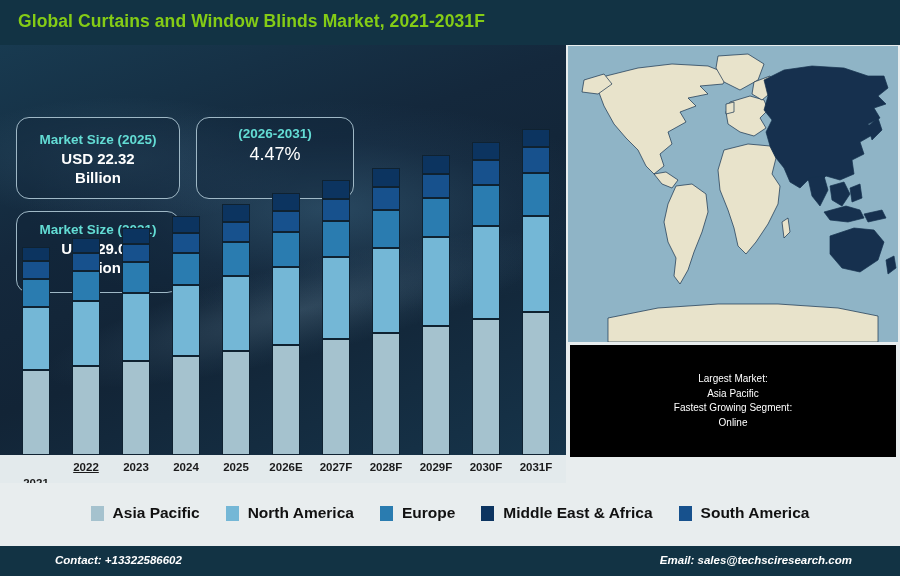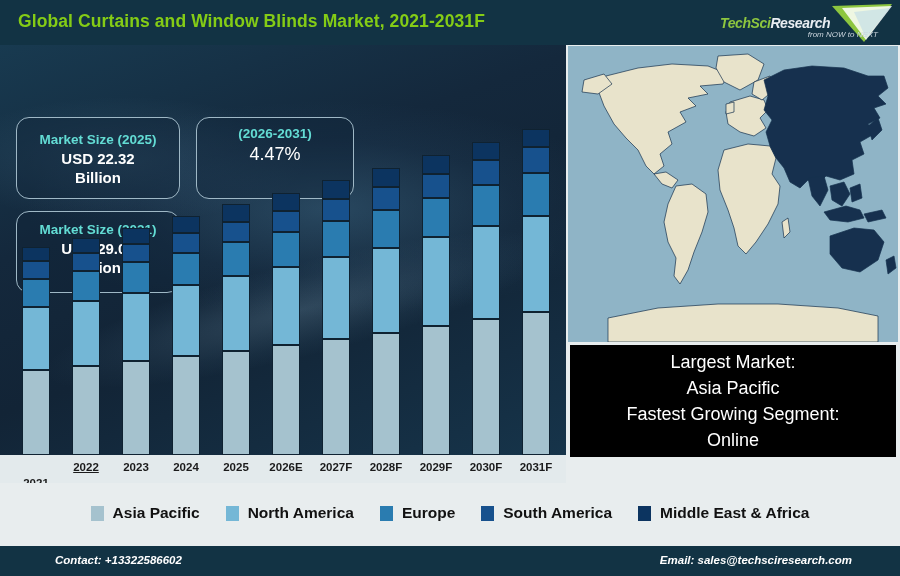--- a/index.html
+++ b/index.html
@@ -87,21 +87,21 @@
     position:absolute;left:568px;top:46px;width:330px;height:296px;
     background:#8fb4c6;overflow:hidden;
   }
   .map-panel svg{display:block;width:100%;height:100%;}
 
   
   .blackbox{
     position:absolute;left:570px;top:345px;width:326px;height:112px;
     background:#000000;color:#ffffff;
     display:flex;flex-direction:column;align-items:center;justify-content:center;
-    font-size:18px;line-height:1.45;text-align:center;
+    font-size:10px;line-height:1.45;text-align:center;
   }
 
   
   .legend{
     position:absolute;left:0;top:483px;width:900px;height:60px;
     background:#e8edee;
     display:flex;align-items:center;justify-content:center;gap:26px;
   }
   .legend-item{display:flex;align-items:center;gap:9px;}
   .legend-sw{width:13px;height:15px;display:inline-block;}
@@ -119,31 +119,20 @@
   .f-contact{left:55px;}
   .f-email{right:48px;}
 </style>
 </head>
 <body>
 
 <div class="frame">
 
   <div class="header">
     <div class="title">Global Curtains and Window Blinds Market, 2021-2031F</div>
-    <div class="logo">
-      <svg width="180" height="42" viewBox="0 0 180 42">
-        <polygon points="118,4 178,2 150,40" fill="#8dc63f"></polygon>
-        <polygon points="128,6 178,4 152,38" fill="#ffffff" opacity="0.85"></polygon>
-        <polygon points="140,10 176,6 152,36" fill="#b9d9e8" opacity="0.55"></polygon>
-      </svg>
-      <div class="logo-txt">
-        <span class="t1">TechSci</span><span class="t2">Research</span>
-      </div>
-      <div class="logo-tag">from NOW to NEXT</div>
-    </div>
   </div>
 
   <div class="chart-panel">
     <div class="swoosh"></div>
 
     <div class="card" id="card-2025">
       <div class="lbl">Market Size (2025)</div>
       <div class="val">USD 22.32</div>
       <div class="val">Billion</div>
     </div>
@@ -301,26 +290,26 @@
       </div>
       <div class="legend-item">
         <span class="legend-sw" style="background: rgb(116, 183, 214);"></span>
         <span class="legend-lb">North America</span>
       </div>
       <div class="legend-item">
         <span class="legend-sw" style="background: rgb(42, 124, 176);"></span>
         <span class="legend-lb">Europe</span>
       </div>
       <div class="legend-item">
+        <span class="legend-sw" style="background: rgb(12, 52, 96);"></span>
+        <span class="legend-lb">Middle East &amp; Africa</span>
+      </div>
+      <div class="legend-item">
         <span class="legend-sw" style="background: rgb(23, 81, 141);"></span>
         <span class="legend-lb">South America</span>
-      </div>
-      <div class="legend-item">
-        <span class="legend-sw" style="background: rgb(12, 52, 96);"></span>
-        <span class="legend-lb">Middle East &amp; Africa</span>
       </div>
     </div>
 
   <div class="footer">
     <div class="f-contact">Contact: +13322586602</div>
     <div class="f-email">Email: sales@techsciresearch.com</div>
   </div>
 
 </div>
 

